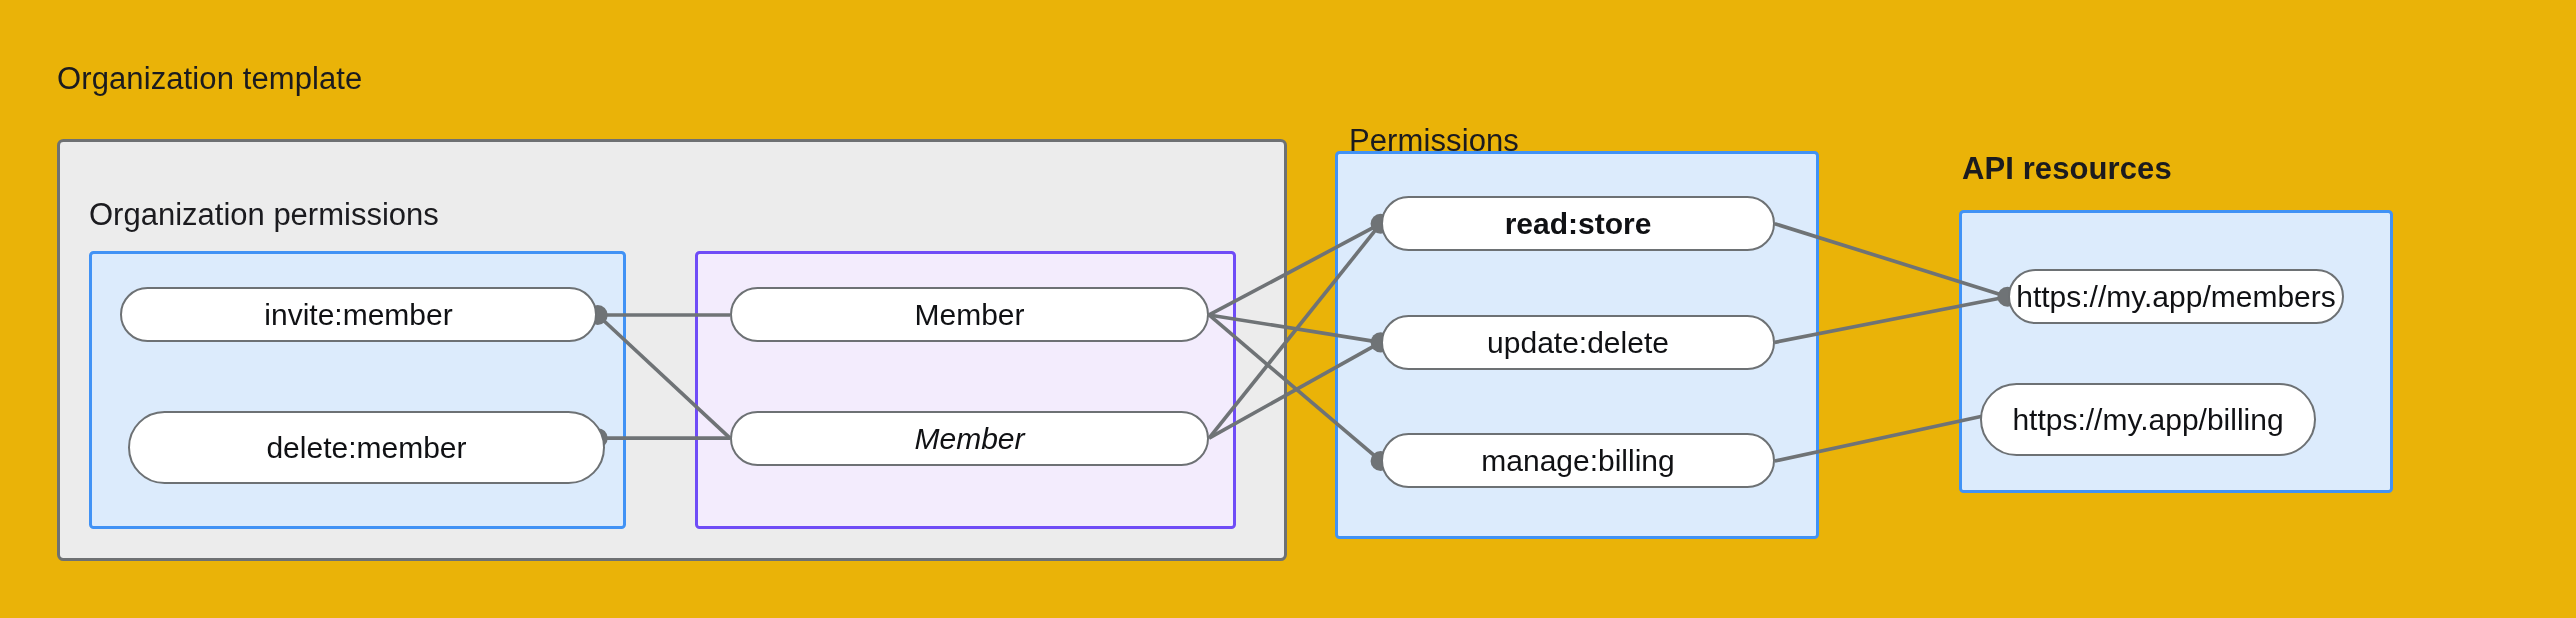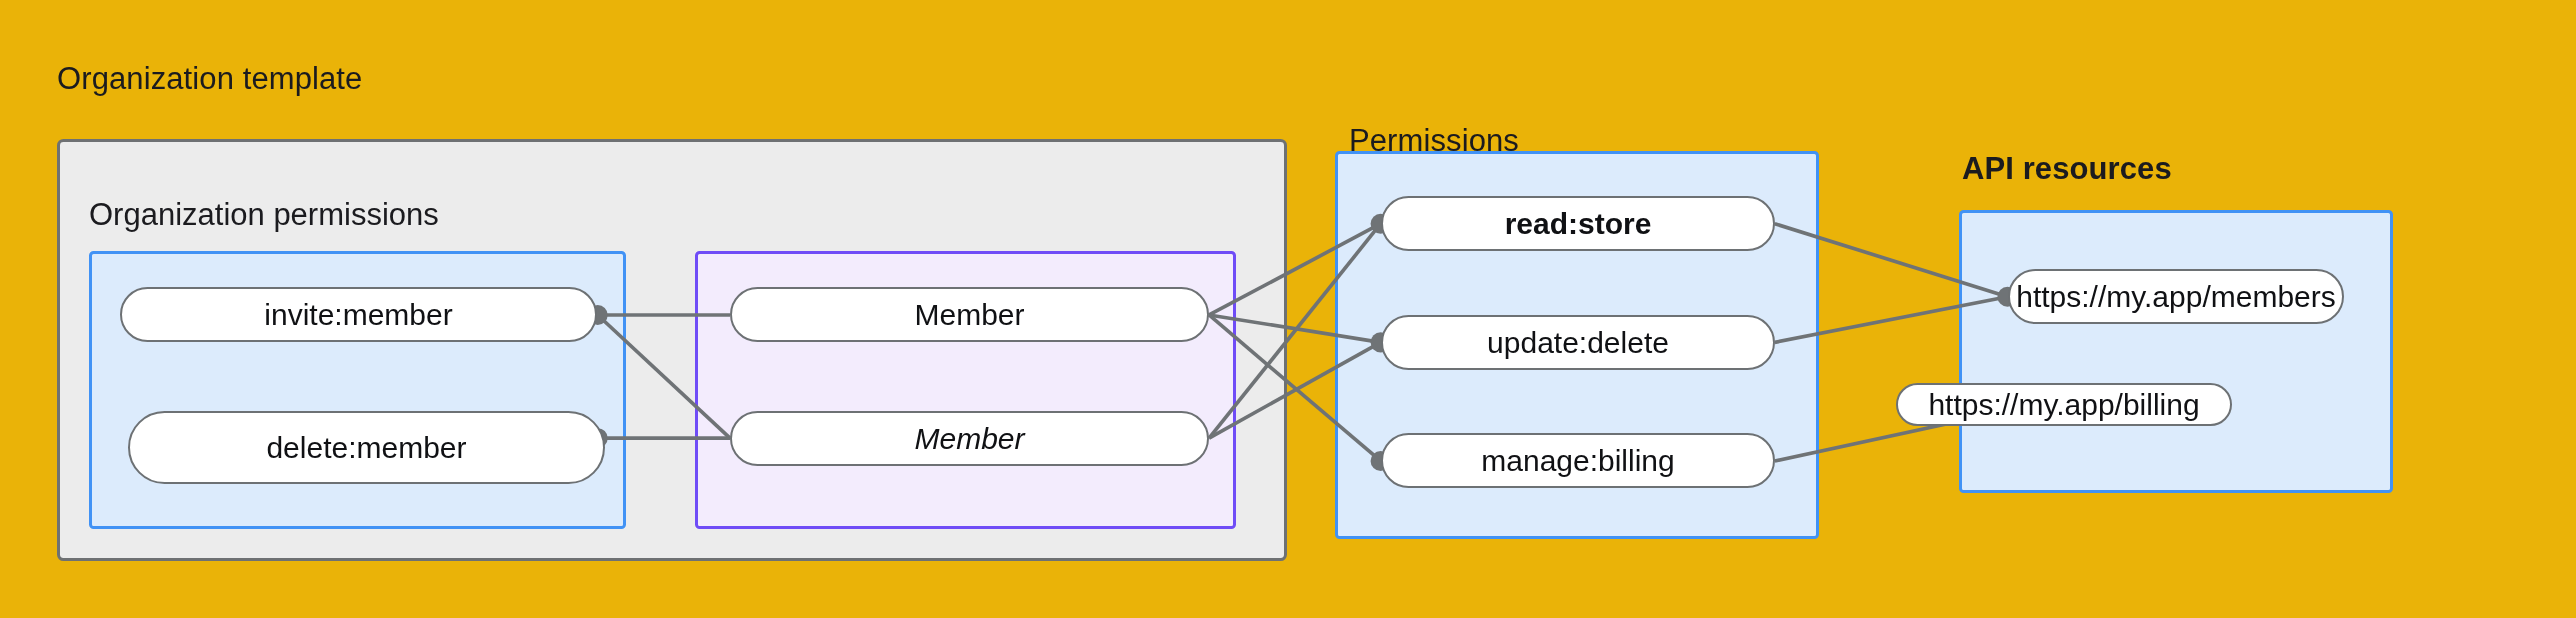--- a/index.html
+++ b/index.html
@@ -168,18 +168,18 @@
   </div>
 
   <div class="group-label" style="left:1962px; top:151px;font-weight:bold;">API resources</div>
 
   <div class="box box-blue" style="left:1959px; top:210px; width:434px; height:283px;"></div>
 
   <div class="pill" style="left:2008px; top:269px; width:336px; height:55px;">
     <span>https://my.app/members</span>
   </div>
 
-  <div class="pill" style="left:1896px; top:383px; width:336px; height:43px;">
+  <div class="pill" style="left:1980px; top:383px; width:336px; height:73px;">
     <span>https://my.app/billing</span>
   </div>
 
 </div>
 
 
 </body></html>

